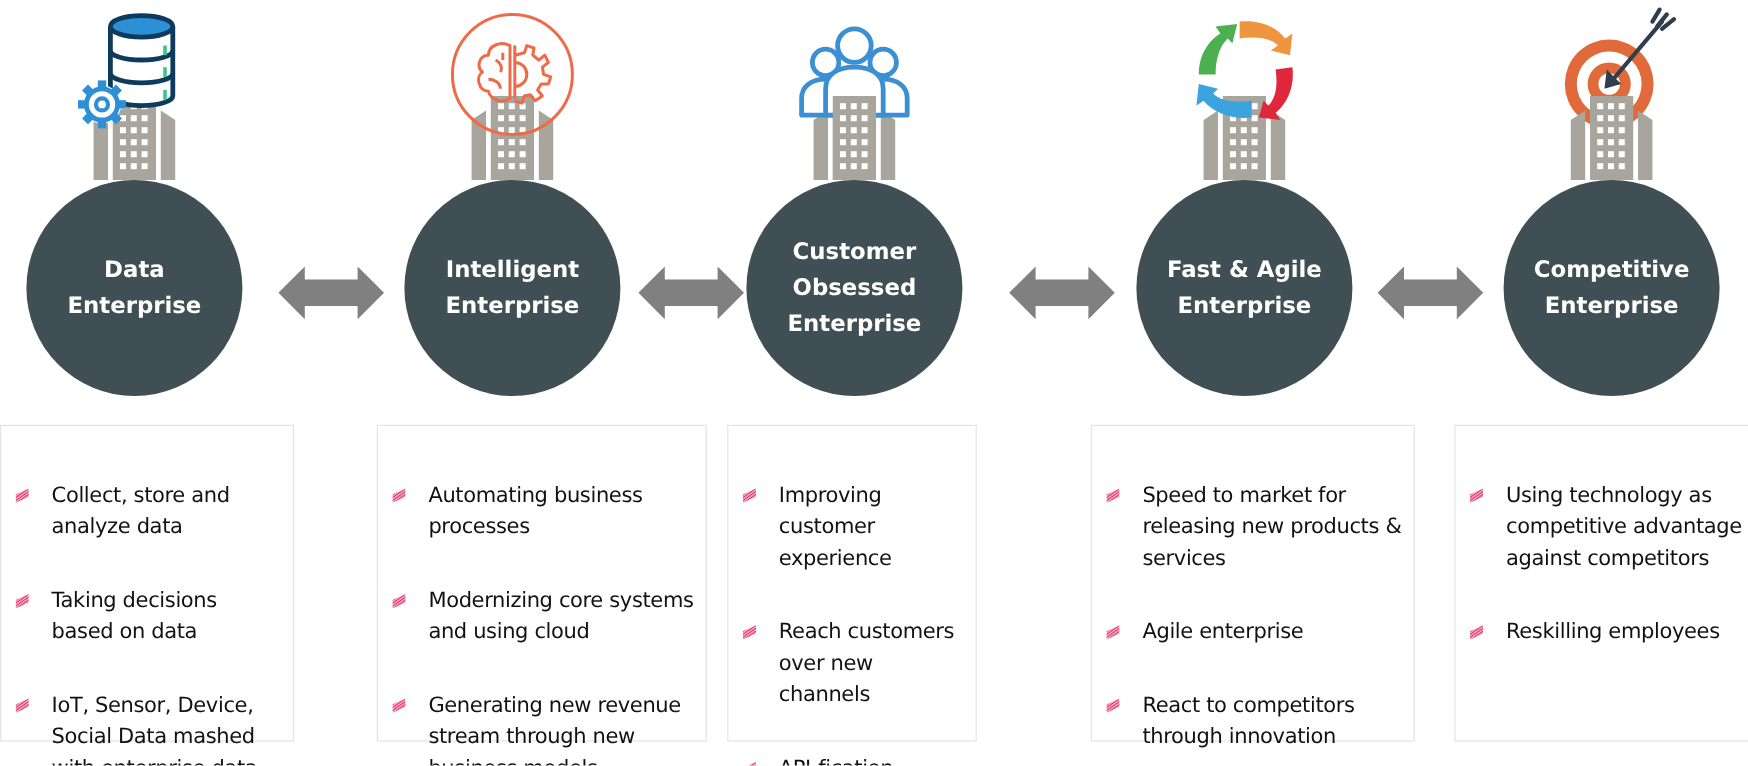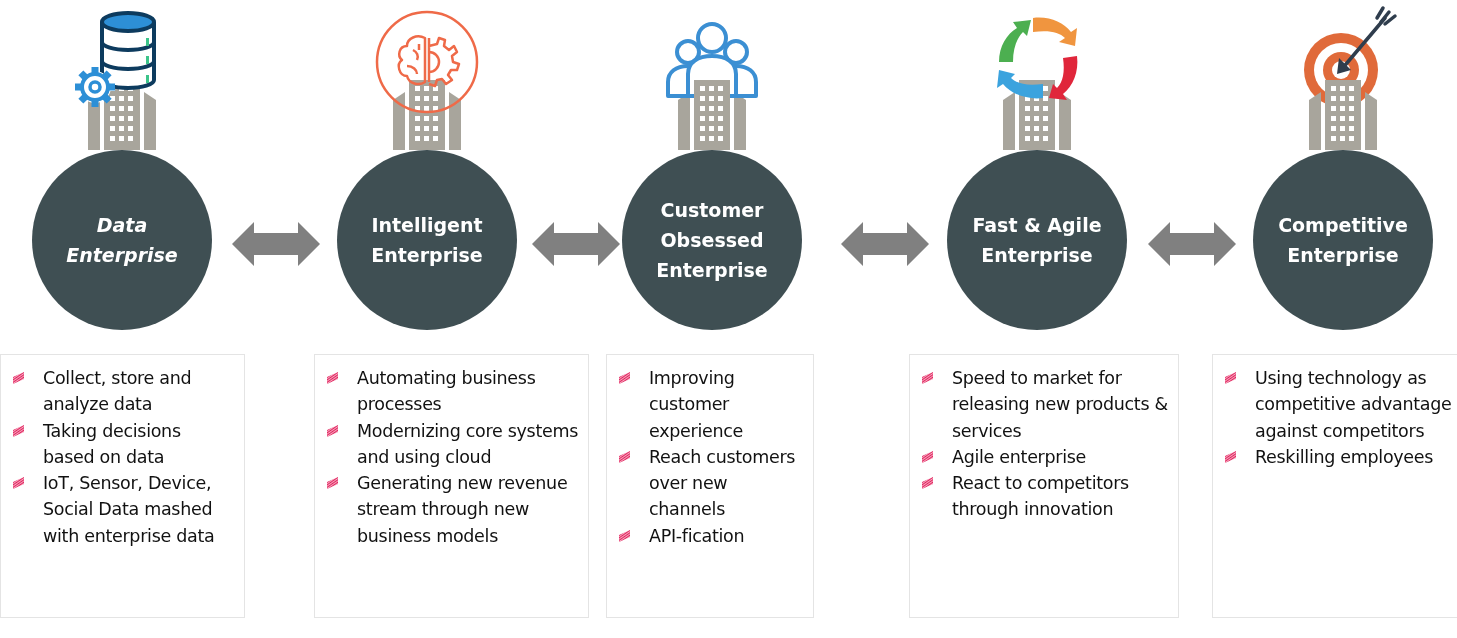--- a/index.html
+++ b/index.html
@@ -3,21 +3,21 @@
 <meta charset="utf-8">
 <style>
   html, body { margin:0; padding:0; background:#ffffff; }
   body { width:1457px; height:638px; position:relative; overflow:hidden; font-family:"Liberation Sans", sans-serif; }
   .stage { position:absolute; top:0; width:200px; height:638px; }
   .icon { position:absolute; left:50%; top:0; transform:translateX(-50%); width:110px; height:150px; }
   .circle { position:absolute; left:50%; top:150px; transform:translateX(-50%); width:180px; height:180px; border-radius:50%; background:#3f4f53; display:flex; align-items:center; justify-content:center; text-align:center; }
   .circle span { color:#ffffff; font-family:"DejaVu Sans", sans-serif; font-weight:bold; font-size:19px; line-height:30px; white-space:pre-line; }
   .box { position:absolute; top:354px; height:264px; border:1px solid #e4e4e4; box-sizing:border-box; padding:10px 8px 0 42px; background:#fff; }
   .box ul { list-style:none; margin:0; padding:0; }
-  .box li { position:relative; font-family:"DejaVu Sans", sans-serif; font-size:17.5px; line-height:26.3px; color:#111; letter-spacing:-0.3px; }
+  .box li { position:relative; font-family:"DejaVu Sans", sans-serif; font-size:17.5px; line-height:26.3px; color:#111; letter-spacing:-0.3px;margin-top:35px; }
   .bullet { position:absolute; left:-30px; top:7px; width:11px; height:12px; }
   .arrow { position:absolute; top:222px; width:88px; height:44px; }
 </style>
 </head>
 <body>
 
 <svg width="0" height="0" style="position:absolute">
   <defs>
     <pattern id="hatch" width="2" height="2" patternUnits="userSpaceOnUse" patternTransform="rotate(-35)">
       <rect width="2" height="1" fill="#e0245e"></rect>
@@ -44,21 +44,21 @@
           <rect x="-3" y="126" width="5" height="5"></rect>
           <rect x="6" y="126" width="5" height="5"></rect>
         <rect x="-12" y="136" width="5" height="5"></rect>
           <rect x="-3" y="136" width="5" height="5"></rect>
           <rect x="6" y="136" width="5" height="5"></rect>
       </g>
     </g>
   </defs>
 </svg>
 
-<div class="stage" style="left:22px;font-style:italic;">
+<div class="stage" style="left:12px;">
   <svg class="icon" viewBox="-55 0 110 150">
     <use href="#building"></use>
     <g transform="translate(6,0)">
       <path d="M-26,22 L-26,80 A26,8 0 0 0 26,80 L26,22" fill="#ffffff" stroke="#0d3b5e" stroke-width="4"></path>
       <ellipse cx="0" cy="22" rx="26" ry="9" fill="#2d8fd6" stroke="#0d3b5e" stroke-width="4"></ellipse>
       <path d="M-26,42 A26,8 0 0 0 26,42" fill="none" stroke="#0d3b5e" stroke-width="4"></path>
       <path d="M-26,61 A26,8 0 0 0 26,61" fill="none" stroke="#0d3b5e" stroke-width="4"></path>
       <rect x="18" y="38" width="3" height="8" fill="#3cc48a"></rect>
       <rect x="18" y="56" width="3" height="8" fill="#3cc48a"></rect>
       <rect x="18" y="75" width="3" height="8" fill="#3cc48a"></rect>

